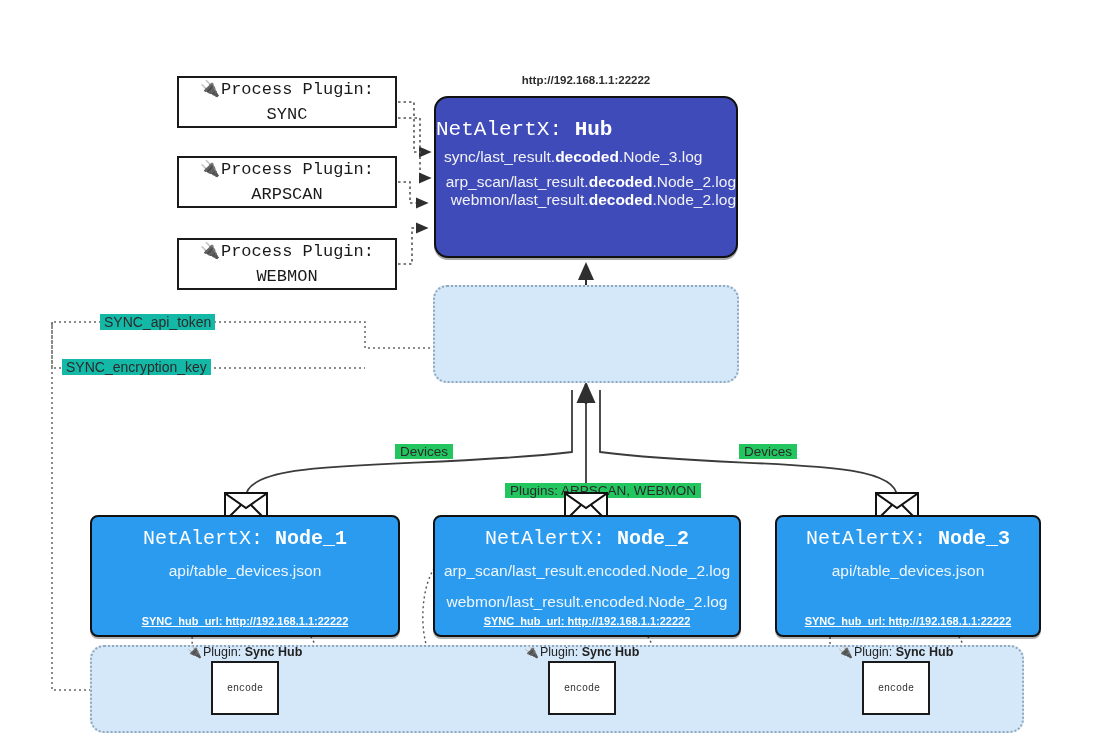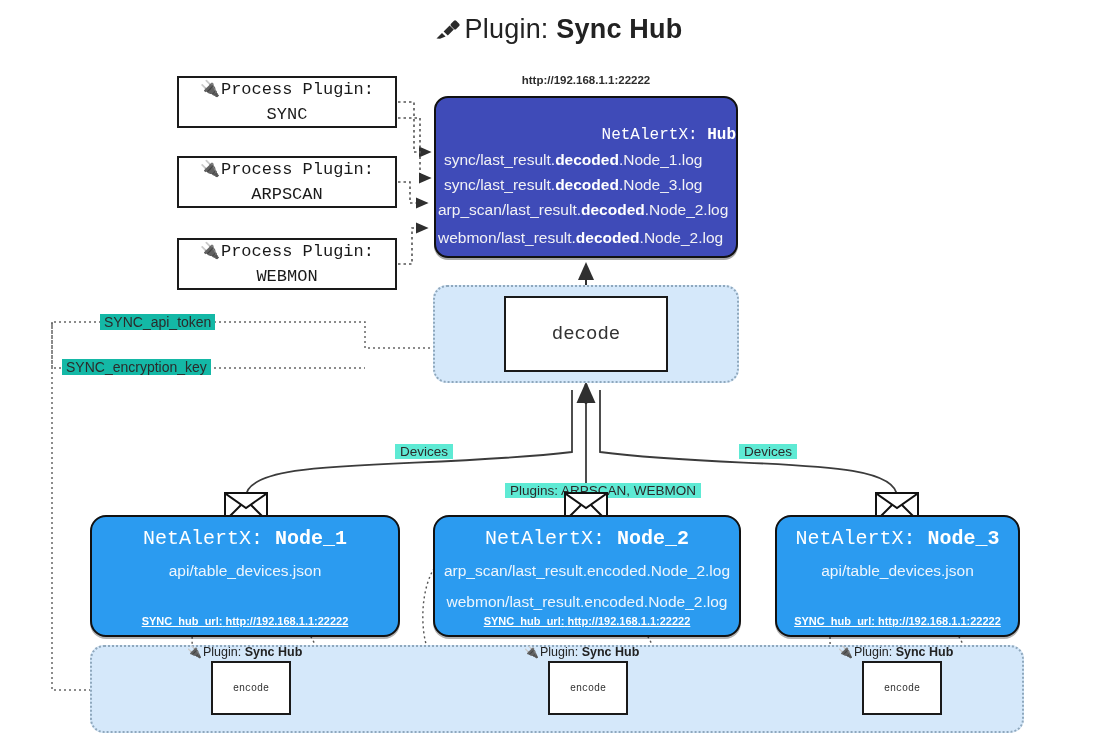--- a/index.html
+++ b/index.html
@@ -33,21 +33,21 @@
 
   
   #hub{
     left:434px;top:96px;width:304px;height:162px;
     background:#3f4bb8;border:2px solid #111;border-radius:14px;
     box-shadow:0 2px 0 rgba(0,0,0,.35);
     color:#ffffff;
   }
   #hub .hubtitle{
     font-family:"Liberation Mono","DejaVu Sans Mono",monospace;
-    font-size:16px;text-align:right;margin-top:28px;
+    font-size:21px;text-align:left;margin-top:20px;
   }
   #hub .hubtitle b{font-weight:bold;}
   #hub .row{
     font-size:15.5px;color:#f2f2f5;white-space:nowrap;padding-left:8px;margin-top:7px;
   }
   #hub .row b{font-weight:bold;color:#ffffff;}
   #huburl{
     left:434px;top:74px;width:304px;text-align:center;
     font-size:11.5px;color:#2d2d2d;font-weight:bold;
   }
@@ -62,25 +62,25 @@
     background:#ffffff;border:2px solid #1a1a1a;
     display:flex;align-items:center;justify-content:center;
     font-family:"Liberation Mono","DejaVu Sans Mono",monospace;
     font-size:19px;color:#333;
   }
 
   
   .keylabel{font-size:14px;color:#2b2b2b;background:#14b8a6;padding:0 4px;white-space:nowrap;}
 
   
-  .edgelabel{font-size:13.5px;color:#2b2b2b;background:#5eead4;padding:0 5px;white-space:nowrap;}
+  .edgelabel{font-size:13.5px;color:#2b2b2b;background:#22c55e;padding:0 5px;white-space:nowrap;}
 
   
   .nodebox{
-    background:#2b9bf0;border:2.5px solid #111;border-radius:16px;
+    background:#2b9bf0;border:2.5px solid #111;border-radius:8px;
     box-shadow:0 2px 0 rgba(0,0,0,.3);
     color:#ffffff;
   }
   .nodebox .ntitle{
     font-family:"Liberation Mono","DejaVu Sans Mono",monospace;
     font-size:20px;text-align:center;margin-top:10px;
   }
   .nodebox .ntitle b{font-weight:bold;}
   .nodebox .nrow{
     font-size:15.5px;color:#eef6fd;text-align:center;margin-top:12px;white-space:nowrap;
@@ -92,21 +92,21 @@
 
   
   .env{width:44px;height:30px;background:#fff;border:2px solid #111;}
 
   
   #botwrap{
     left:90px;top:645px;width:934px;height:88px;
     background:#d5e8fa;border:2px dotted #8fa8bd;border-radius:14px;
   }
   .encbox{
-    width:80px;height:54px;background:#fff;border:2px solid #1a1a1a;
+    width:68px;height:54px;background:#fff;border:2px solid #1a1a1a;
     display:flex;align-items:center;justify-content:center;
     font-family:"Liberation Mono","DejaVu Sans Mono",monospace;
     font-size:10px;color:#333;
   }
   .pluglabel{
     font-size:12.5px;color:#222;white-space:nowrap;
   }
   .pluglabel b{font-weight:bold;}
   .pluglabel .plug{font-size:12px;margin-right:1px;}
 </style>
@@ -151,32 +151,20 @@
 
     <path d="M437,564 C420,586 420,630 428,650 C440,670 500,682 530,686" fill="none" stroke="#555" stroke-width="1.4" stroke-dasharray="2,3" marker-end="url(#ahs)"></path>
     <path d="M586,522 L667,672" fill="none" stroke="#555" stroke-width="1.4" stroke-dasharray="2,3"></path>
     <path d="M620,686 C637,686 653,682 657,664" fill="none" stroke="#555" stroke-width="1.4" stroke-dasharray="2,3"></path>
 
     <path d="M861,563 C833,575 826,615 832,672" fill="none" stroke="#555" stroke-width="1.4" stroke-dasharray="2,3" marker-end="url(#ahs)"></path>
     <path d="M897,522 L978,672" fill="none" stroke="#555" stroke-width="1.4" stroke-dasharray="2,3"></path>
     <path d="M934,686 C951,686 967,682 971,664" fill="none" stroke="#555" stroke-width="1.4" stroke-dasharray="2,3"></path>
   </svg>
 
-  <div class="node" id="title">
-    <span class="plug">
-      <svg width="26" height="22" viewBox="0 0 26 22" aria-hidden="true">
-        <g fill="#2b2b2b">
-          <path d="M1.5 20.5 L7 15 l3.6 3.6 L5 20.8 z"></path>
-          <path d="M8.6 13.4 L14.6 7.4 l4.2 4.2 -6 6 z"></path>
-          <rect x="16.3" y="3.2" width="7.4" height="7.4" rx="1.6" transform="rotate(45 20 7)"></rect>
-        </g>
-      </svg>
-    </span><span>Plugin:</span>
-    <span class="b">Sync Hub</span>
-  </div>
 
   <div class="node procbox" style="left:177px;top:76px;width:220px;height:52px;">
     <div class="l1"><span class="plug">🔌</span><span>Process Plugin:</span></div>
     <div>SYNC</div>
   </div>
 
   <div class="node procbox" style="left:177px;top:156px;width:220px;height:52px;">
     <div class="l1"><span class="plug">🔌</span><span>Process Plugin:</span></div>
     <div>ARPSCAN</div>
   </div>
@@ -186,28 +174,26 @@
     <div>WEBMON</div>
   </div>
 
   <div class="node" id="huburl">http://192.168.1.1:22222</div>
 
   <div class="node" id="hub">
     <div class="hubtitle">
       <span>NetAlertX:</span>
       <b>Hub</b>
     </div>
-    <div class="row"><span>sync/last_result.</span><b>decoded</b><span>.Node_1.log</span></div>
     <div class="row"><span>sync/last_result.</span><b>decoded</b><span>.Node_3.log</span></div>
-    <div class="row" style="padding-left:2px;"><span>arp_scan/last_result.</span><b>decoded</b><span>.Node_2.log</span></div>
-    <div class="row" style="padding-left:2px;margin-top:10px;"><span>webmon/last_result.</span><b>decoded</b><span>.Node_2.log</span></div>
+    <div class="row" style="padding-left:2px;text-align:right;"><span>arp_scan/last_result.</span><b>decoded</b><span>.Node_2.log</span></div>
+    <div class="row" style="padding-left:2px;margin-top:0;text-align:right;"><span>webmon/last_result.</span><b>decoded</b><span>.Node_2.log</span></div>
   </div>
 
   <div class="node" id="decodewrap"></div>
-  <div class="node" id="decodebox">decode</div>
 
   <div class="node keylabel" style="left:100px;top:314px;">SYNC_api_token</div>
   <div class="node keylabel" style="left:62px;top:359px;">SYNC_encryption_key</div>
 
   <div class="node edgelabel" style="left:395px;top:444px;">Devices</div>
   <div class="node edgelabel" style="left:739px;top:444px;">Devices</div>
   <div class="node edgelabel" style="left:505px;top:483px;">Plugins: ARPSCAN, WEBMON</div>
 
   <div class="node env" style="left:224px;top:492px;">
     <svg width="40" height="26" viewBox="0 0 40 26">
@@ -241,21 +227,21 @@
       <span>SYNC_hub_url:</span> <span>http://192.168.1.1:22222</span>
     </div>
   </div>
 
   <div class="node env" style="left:875px;top:492px;">
     <svg width="40" height="26" viewBox="0 0 40 26">
         <path d="M0,0 L20,14 L40,0" fill="none" stroke="#111" stroke-width="2"></path>
         <path d="M0,26 L15,11 M40,26 L25,11" stroke="#111" stroke-width="2" fill="none"></path>
       </svg>
   </div>
-  <div class="node nodebox" style="left:775px;top:515px;width:245px;height:122px;">
+  <div class="node nodebox" style="left:775px;top:515px;width:266px;height:122px;">
     <div class="ntitle">
       <span>NetAlertX:</span> <b>Node_3</b>
     </div>
     <div class="nrow">api/table_devices.json</div>
     <div class="nurl">
       <span>SYNC_hub_url:</span> <span>http://192.168.1.1:22222</span>
     </div>
   </div>
 
   <div class="node" id="botwrap"></div>

